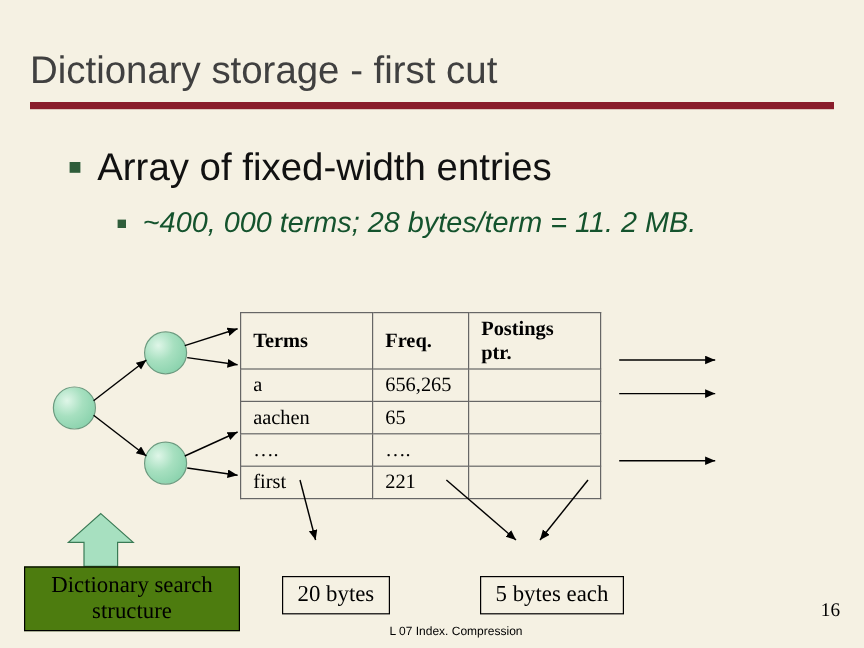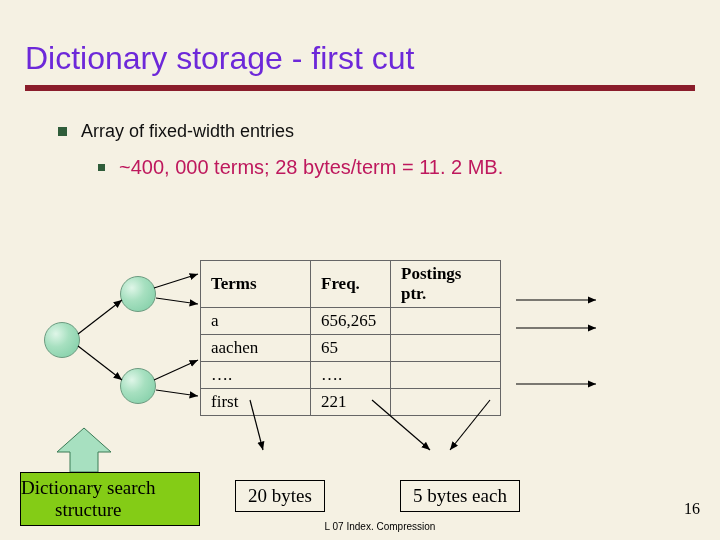--- a/index.html
+++ b/index.html
@@ -12,21 +12,21 @@
     position: relative;
     overflow: hidden;
   }
   .slide {
     position: absolute;
     inset: 0;
     padding: 30px 20px 20px 20px;
   }
   .title {
     font-size: 32px;
-    color: #6d28d9;
+    color: #404040;
     margin: 10px 0 8px 5px;
     font-weight: normal;
   }
   .rule {
     height: 6px;
     background: #8a1d2b;
     margin: 0 5px 30px 5px;
   }
   .bullet-row {
     display: flex;
@@ -41,22 +41,22 @@
     width: 9px;
     height: 9px;
     background: #2f5d3a;
     margin-right: 14px;
     flex: 0 0 auto;
   }
   .sq.small {
     width: 7px;
     height: 7px;
   }
-  .b1 { font-size: 18px; color: #111; }
-  .b2 { font-size: 20px; color: #be185d; }
+  .b1 { font-size: 32px; color: #111; }
+  .b2 { font-size: 24px; color: #14532d; font-style: italic; }
 
   .diagram {
     position: absolute;
     left: 0;
     top: 260px;
     width: 720px;
     height: 200px;
   }
 
   
@@ -111,27 +111,27 @@
     height: 48px;
   }
   .up-arrow svg { width: 62px; height: 48px; }
   .dict-box {
     position: absolute;
     left: 20px;
     bottom: 14px;
     width: 180px;
     height: 54px;
     border: 1px solid #000;
-    background: #84cc16;
+    background: #4d7c0f;
     font-family: "Times New Roman", serif;
     font-size: 19px;
     text-align: center;
     display: flex;
     align-items: center;
-    justify-content: flex-start;
+    justify-content: center;
     line-height: 1.15;
   }
   .byte-box {
     position: absolute;
     bottom: 28px;
     border: 1px solid #000;
     background: #f5f1e3;
     font-family: "Times New Roman", serif;
     font-size: 19px;
     padding: 4px 12px;

